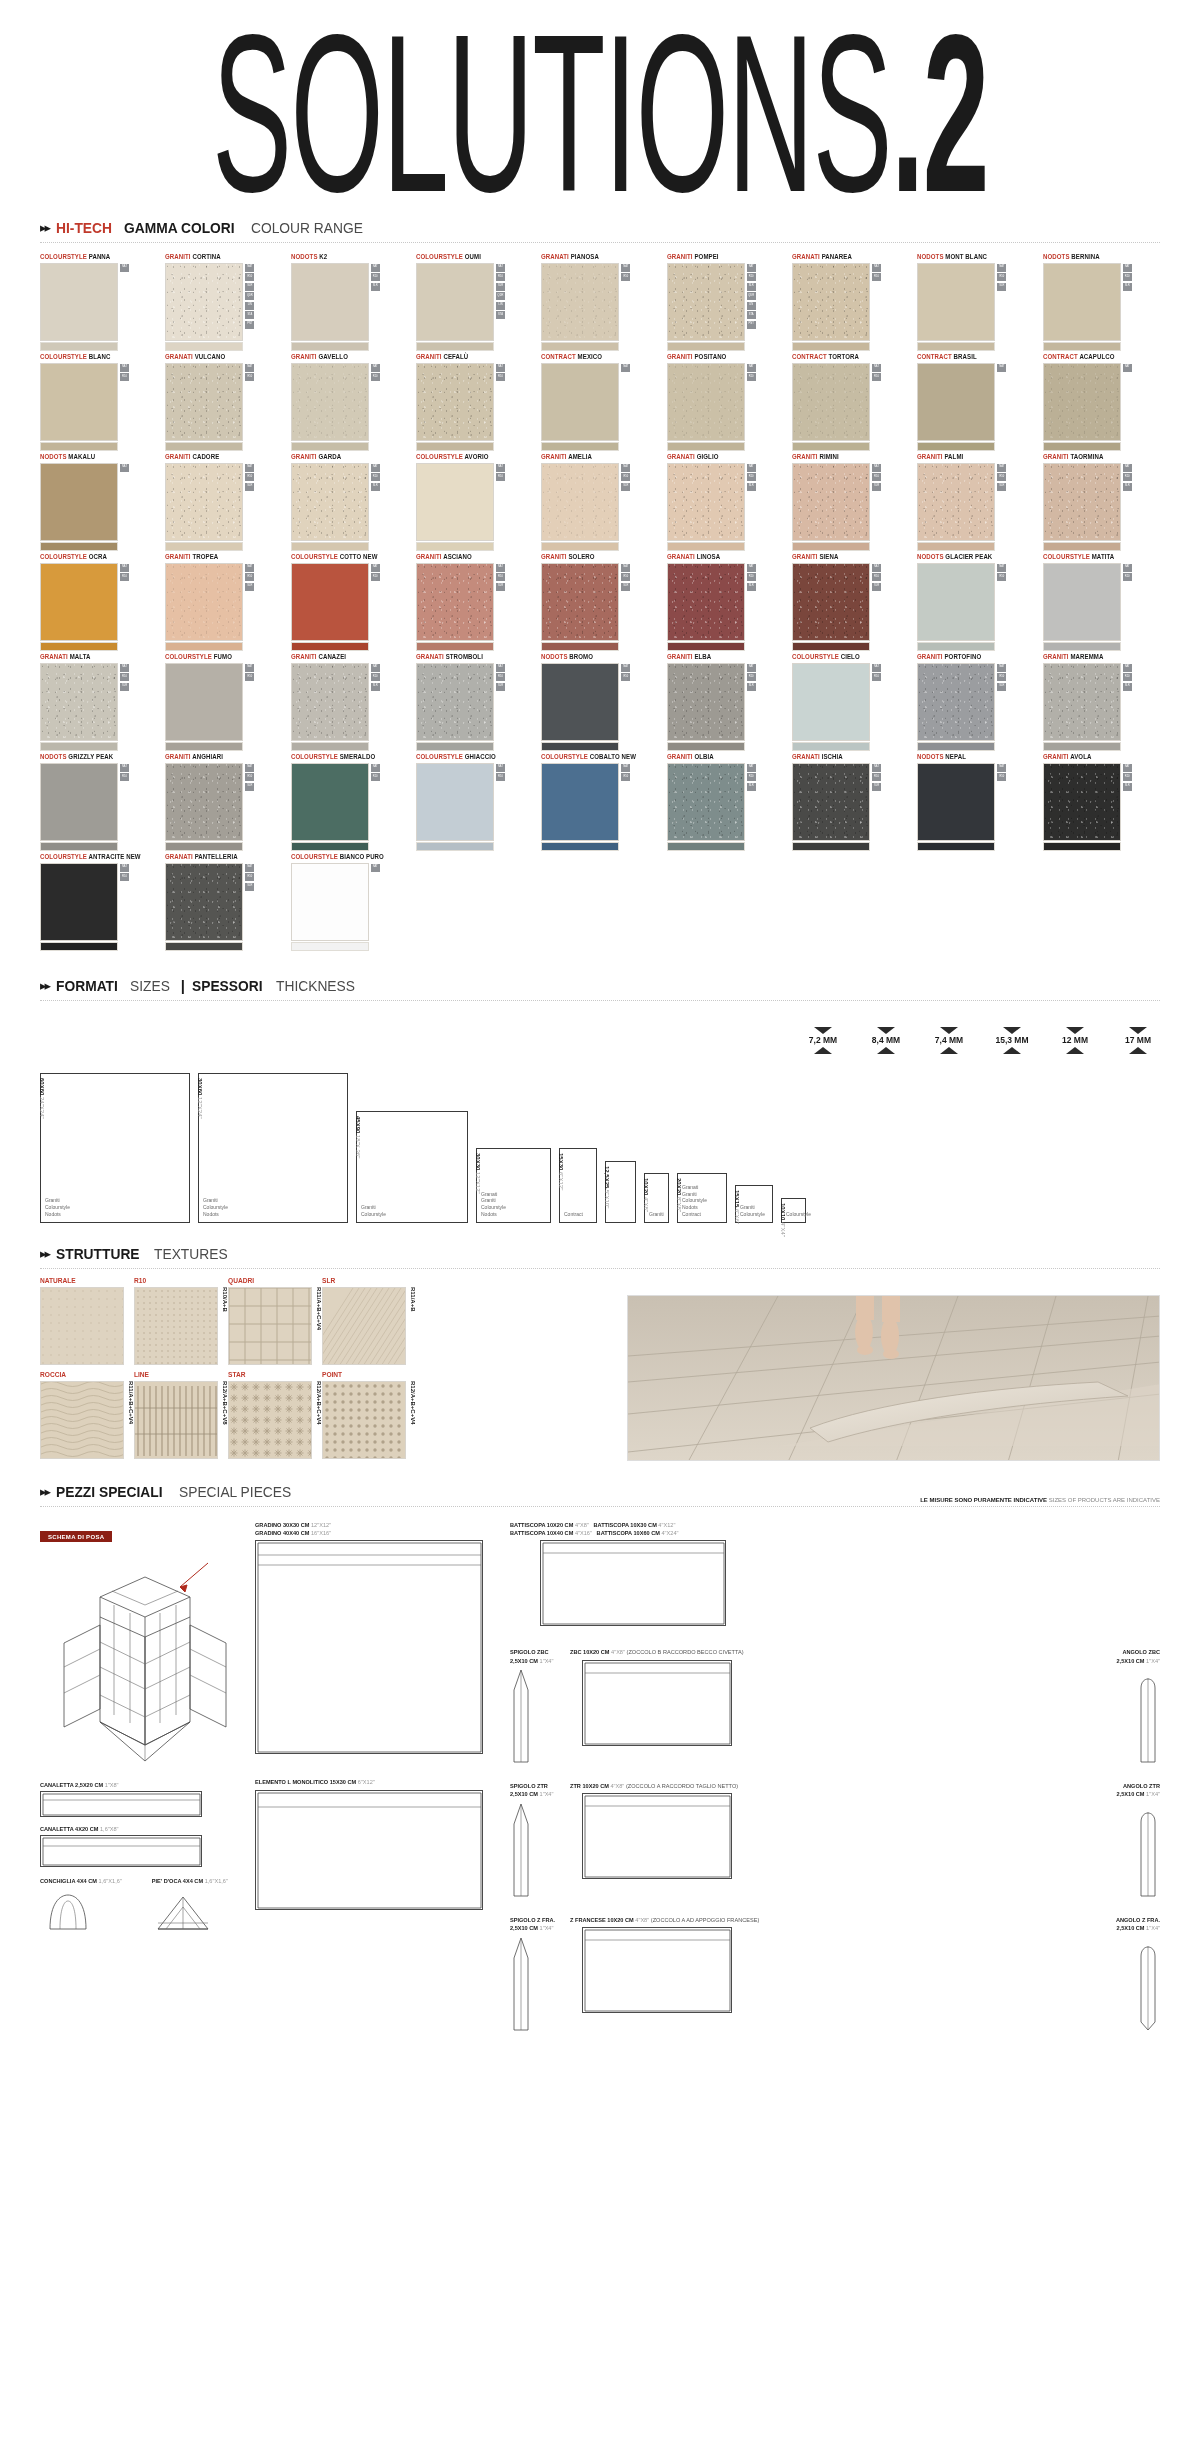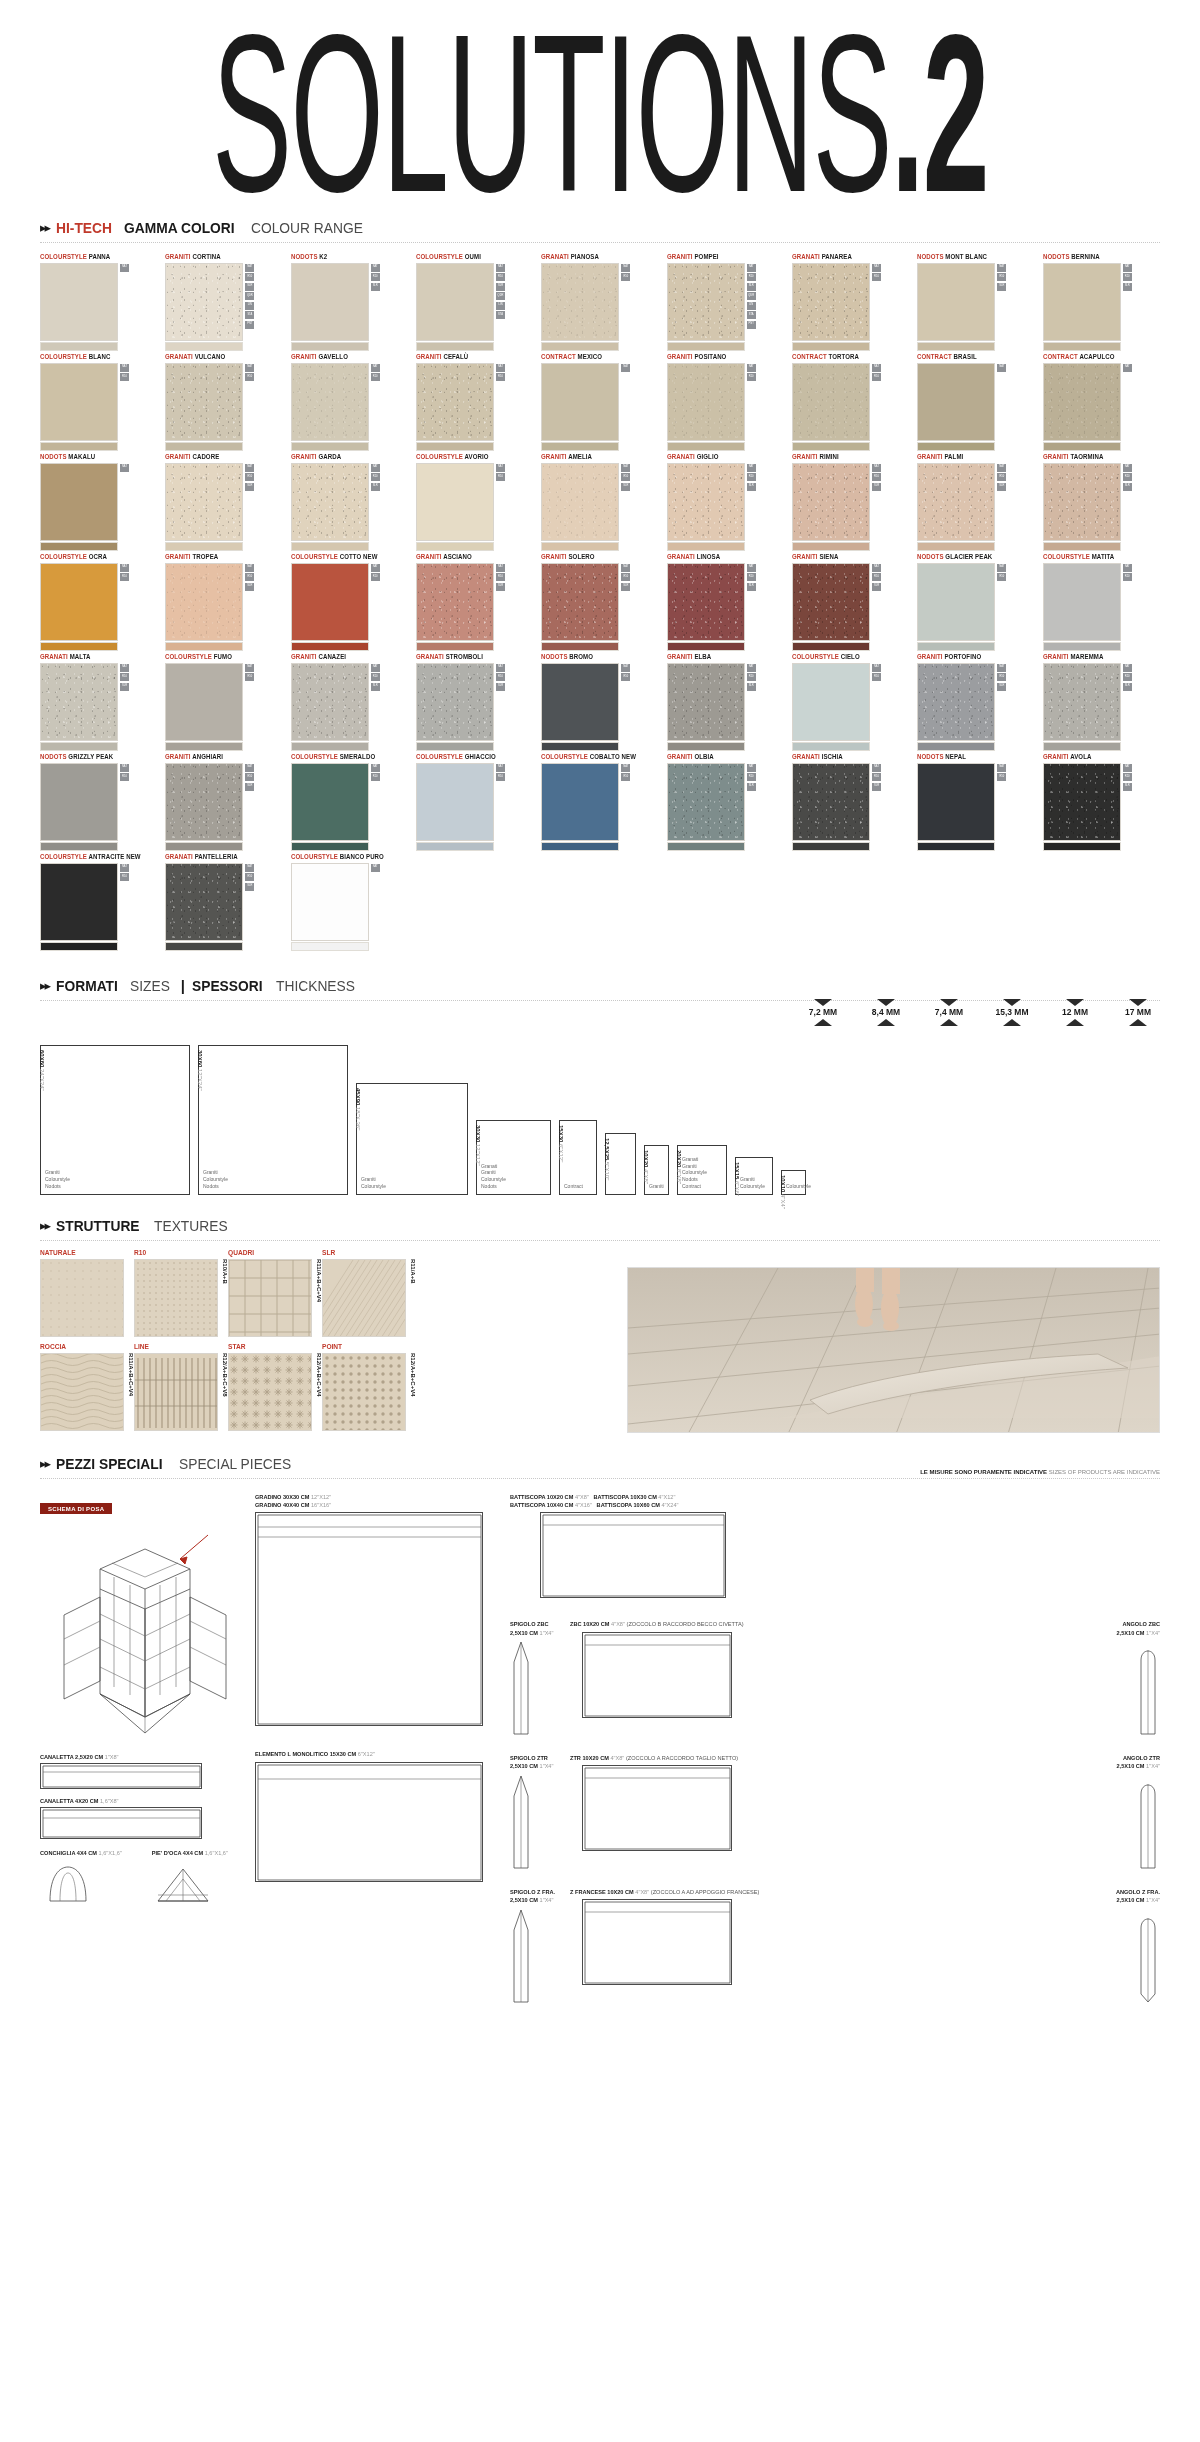--- a/index.html
+++ b/index.html
@@ -96,21 +96,21 @@
       radial-gradient(circle at 52% 88%, rgba(255,255,255,.35) 0.8px, transparent 1.1px),
       radial-gradient(circle at 22% 80%, rgba(255,255,255,.30) 0.7px, transparent 1px),
       radial-gradient(circle at 74% 10%, rgba(255,255,255,.28) 0.6px, transparent 0.9px);
     background-size:13px 13px, 17px 17px, 11px 11px, 19px 19px, 15px 15px, 21px 21px, 9px 9px;
   }
   .grain.heavy::after { opacity:1; }
   .grain.light::after { opacity:0.45; }
   .grain.none::after { display:none; }
 
   
-  .fmt-area { position:relative; margin:4px 40px 0 40px; height:190px; }
+  .fmt-area { position:relative; margin:32px 40px 0 40px; height:190px; }
   .fbox {
     position:absolute; border:0.8px solid #3a3a3a; background:#fff;
   }
   .fbox .vlab {
     position:absolute; left:4px; top:4px;
     transform:rotate(90deg); transform-origin:left top;
     font-family:"Liberation Sans Narrow","Liberation Sans",sans-serif;
     font-size:6px; font-weight:700; white-space:nowrap; color:#1a1a1a;
   }
   .fbox .vlab .in { font-weight:400; color:#9a9a9a; }

